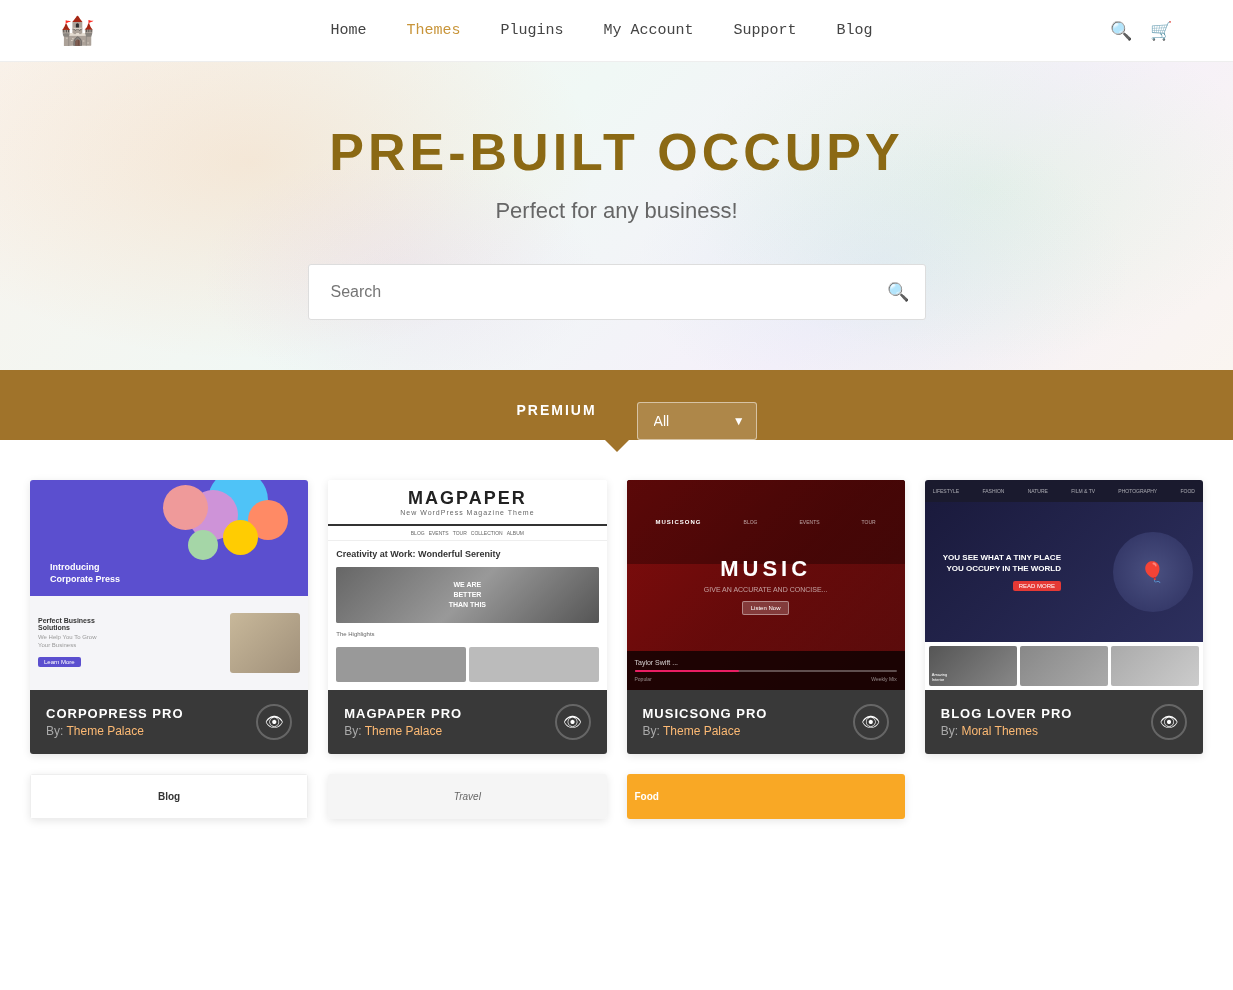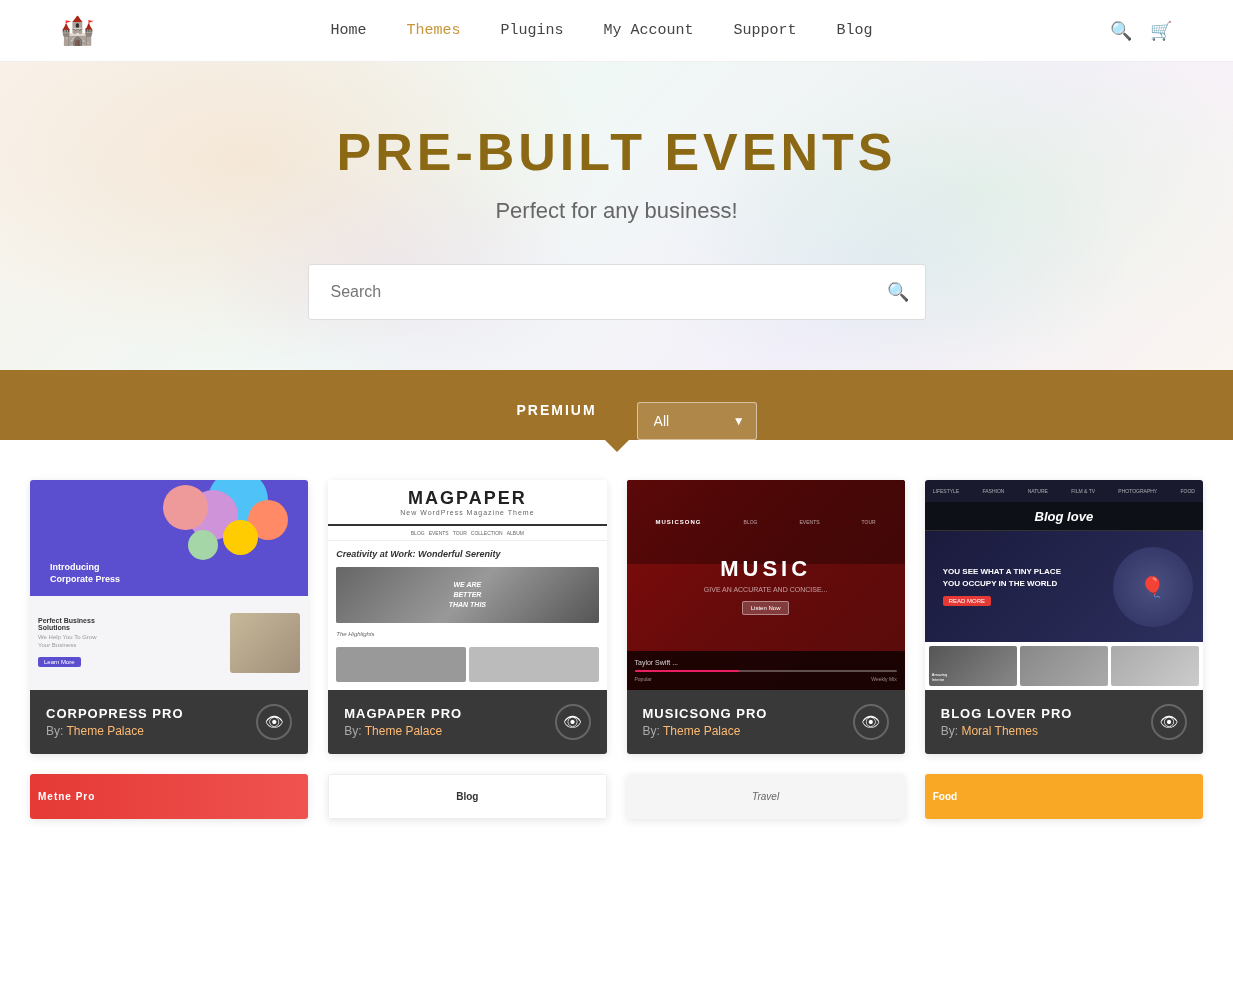--- a/index.html
+++ b/index.html
@@ -295,21 +295,20 @@
       font-size: 5px;
       color: #666;
       text-transform: uppercase;
     }
     .mock-mag-content {
       flex: 1;
       display: flex;
       flex-direction: column;
       padding: 8px;
       gap: 6px;
-      font-style: italic;
     }
     .mock-mag-headline {
       font-size: 9px;
       font-weight: 700;
       color: #333;
       line-height: 1.3;
     }
     .mock-mag-photo {
       flex: 1;
       background: #888;
@@ -464,21 +463,21 @@
   </div>
 </header>
 
 <section class="hero">
   <div class="hero-waves">
     <div class="hero-wave hero-wave-1"></div>
     <div class="hero-wave hero-wave-2"></div>
     <div class="hero-wave hero-wave-3"></div>
     <div class="hero-wave hero-wave-4"></div>
   </div>
-  <h1>PRE-BUILT EVENTS</h1>
+  <h1>PRE-BUILT OCCUPY</h1>
   <p>Perfect for any business!</p>
   <div class="search-bar">
     <input type="text" placeholder="Search" style="">
     <button class="search-btn">
       <span>🔍</span>
     </button>
   </div>
 </section>
 
 <div class="filter-bar">
@@ -626,29 +625,26 @@
           <div class="mock-blog-header">
             <div style="display:flex;align-items:center;justify-content:space-between;width:100%;font-size:5px;color:rgba(255,255,255,0.6);">
               <span>LIFESTYLE</span>
                 <span>FASHION</span>
                 <span>NATURE</span>
                 <span>FILM &amp; TV</span>
                 <span>PHOTOGRAPHY</span>
                 <span>FOOD</span>
             </div>
           </div>
-          <div style="background:#0d1117;text-align:center;padding:5px;border-bottom:1px solid #333;">
-            <span style="font-size:13px;font-style:italic;color:#fff;font-weight:700;">Blog love</span>
-          </div>
           <div class="mock-blog-hero">
             <div style="position:absolute;inset:0;background:linear-gradient(135deg,#1a1a3e,#2d3060);opacity:0.9;"></div>
             <div style="position:absolute;right:10px;top:50%;transform:translateY(-50%);width:80px;height:80px;background:radial-gradient(circle,#4a5080,#2d3060);border-radius:50%;overflow:hidden;display:flex;align-items:center;justify-content:center;">
               <div style="font-size:20px;">🎈</div>
             </div>
-            <div style="position:relative;z-index:1;padding:8px;">
+            <div style="position:relative;z-index:1;padding:8px;text-align:right;">
               <div style="font-size:8px;font-weight:700;color:#fff;line-height:1.4;">YOU SEE WHAT A TINY PLACE<br>YOU OCCUPY IN THE WORLD</div>
               <div style="margin-top:5px;background:#e53935;color:#fff;font-size:6px;padding:2px 6px;border-radius:2px;display:inline-block;">READ MORE</div>
             </div>
           </div>
           <div class="mock-blog-grid">
             <div class="mock-blog-cell" style="background:linear-gradient(135deg,#555,#888);position:relative;overflow:hidden;">
               <div style="position:absolute;bottom:2px;left:2px;font-size:4px;color:#fff;line-height:1.2;padding:1px;">Amazing<br>Interior</div>
             </div>
             <div class="mock-blog-cell" style="background:linear-gradient(135deg,#888,#aaa);"></div>
             <div class="mock-blog-cell" style="background:linear-gradient(135deg,#aaa,#ccc);"></div>
@@ -663,25 +659,20 @@
             <span class="theme-author">Moral Themes</span>
           </div>
         </div>
         <div class="eye-icon">👁</div>
       </div>
     </div>
   </div>
 
   <div class="themes-grid" style="margin-top:20px;">
     <div class="theme-card" style="height:45px;">
-      <div class="mock-metne">
-        <span>Metne Pro</span>
-      </div>
-    </div>
-    <div class="theme-card" style="height:45px;">
       <div class="mock-blog2">
         <span>Blog</span>
       </div>
     </div>
     <div class="theme-card" style="height:45px;">
       <div class="mock-travel">
         <span>Travel</span>
       </div>
     </div>
     <div class="theme-card" style="height:45px;">

